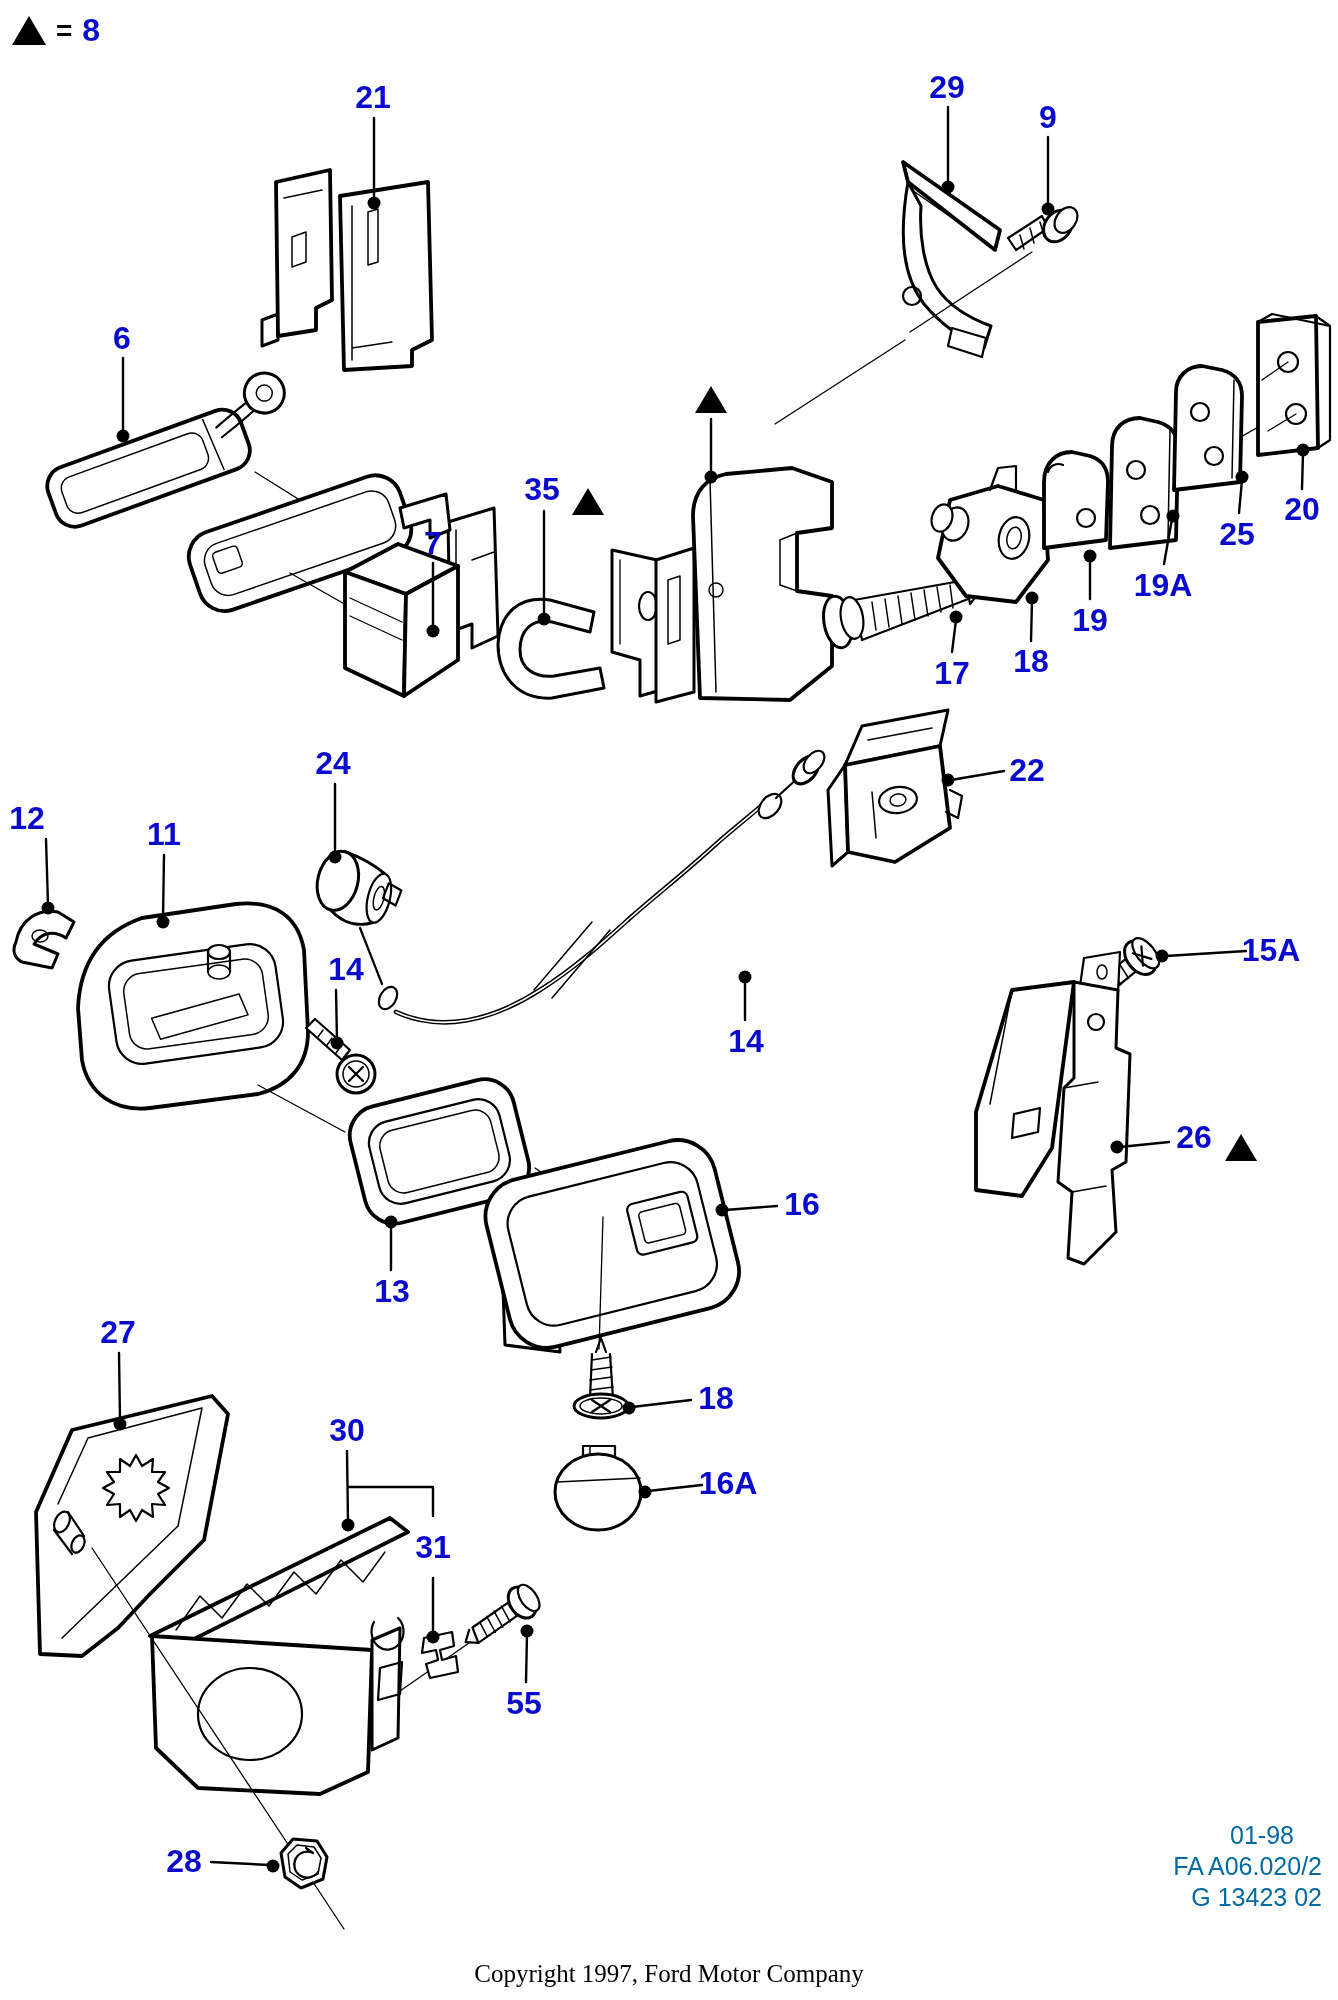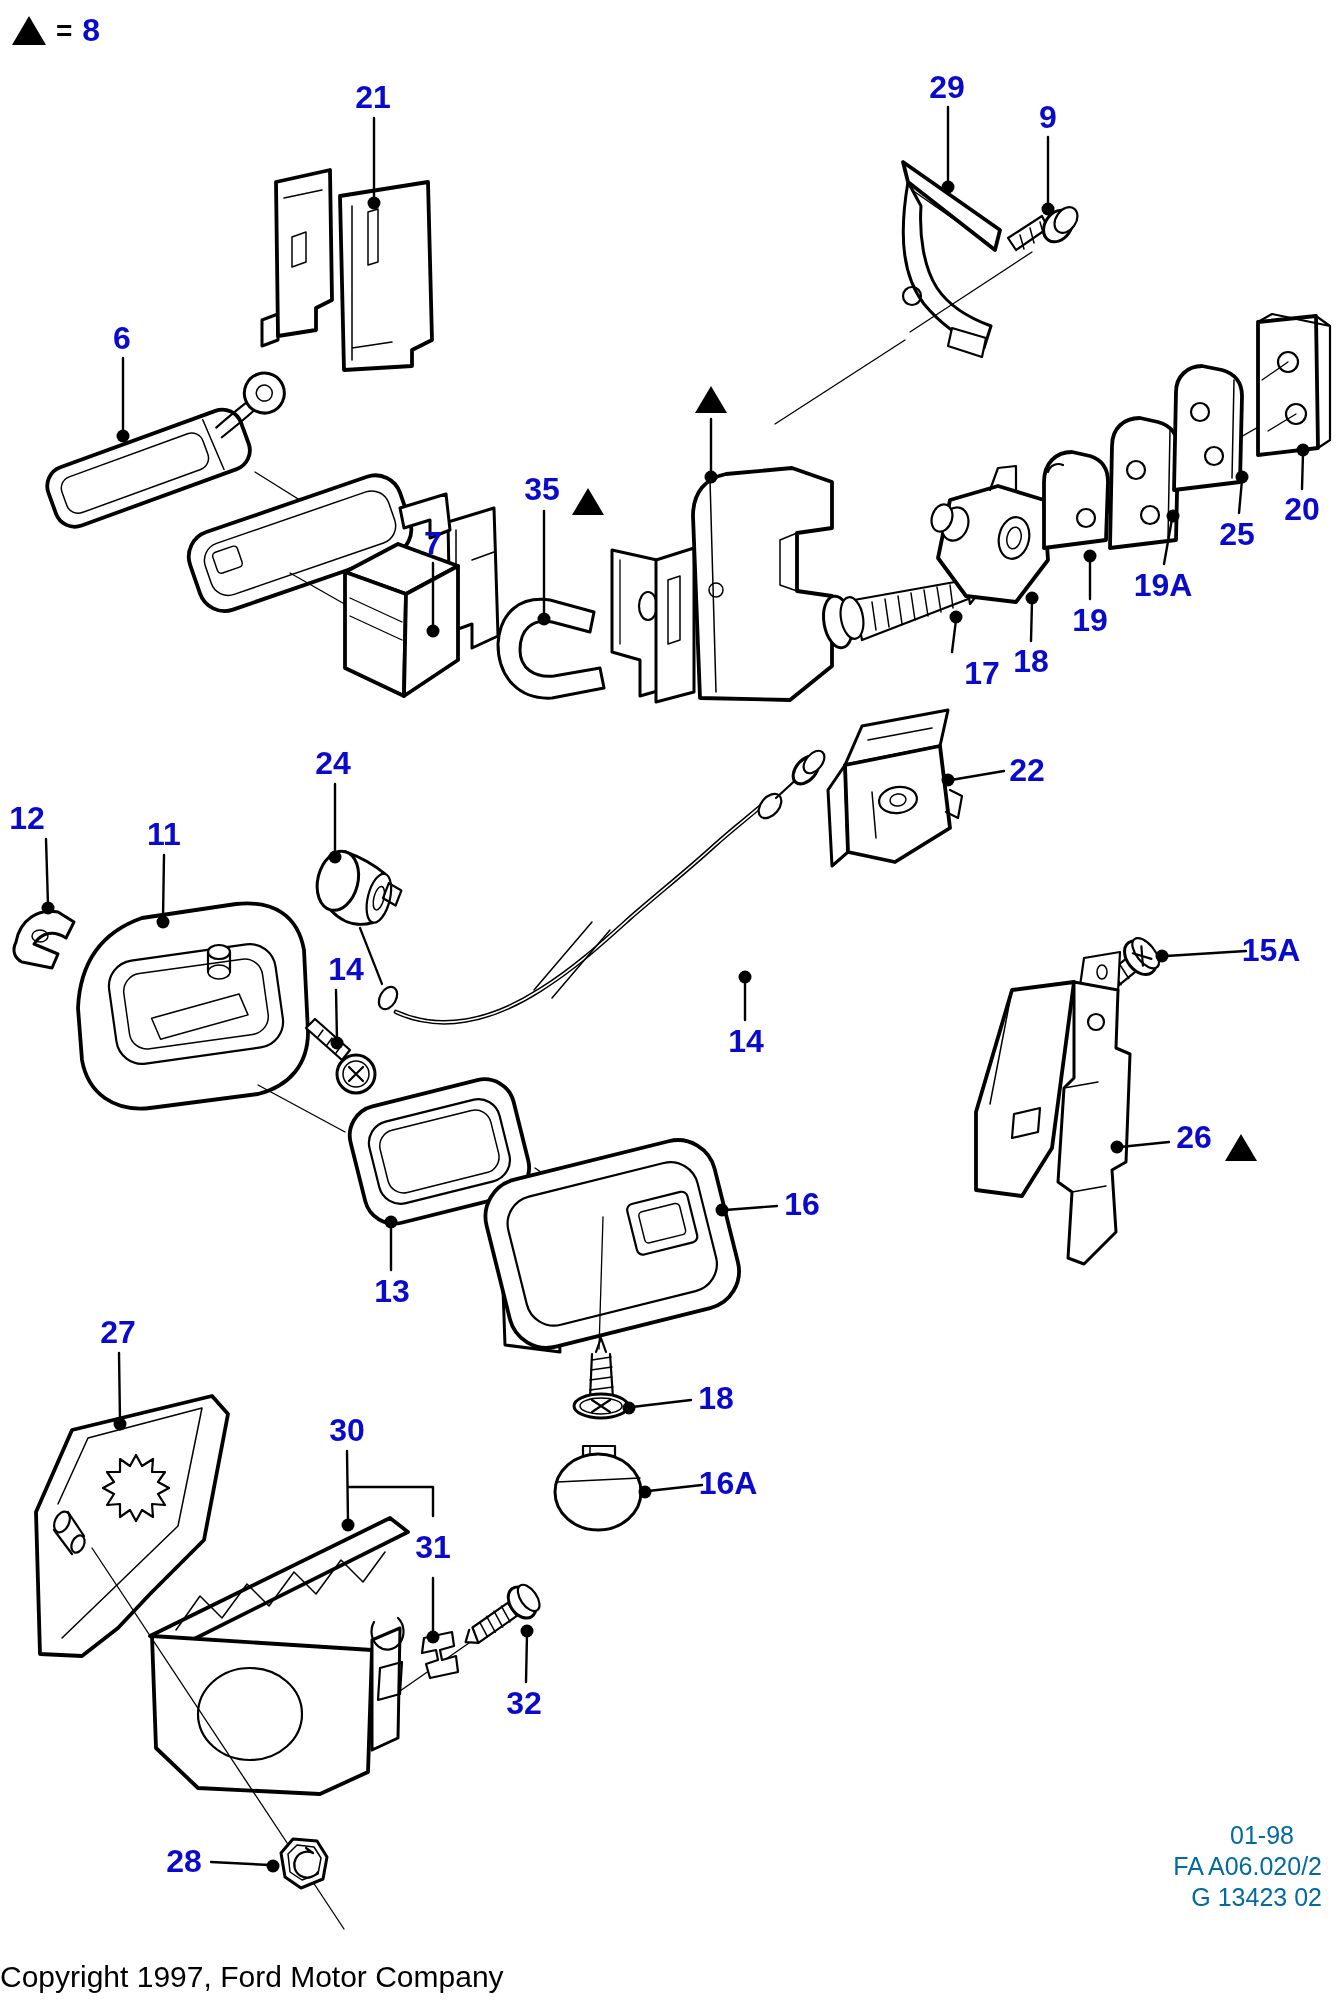--- a/index.html
+++ b/index.html
@@ -14,21 +14,21 @@
   .thin{stroke-width:1.3;}
   .dot{fill:#000;stroke:none;}
   .co{position:absolute;transform:translate(-50%,-50%);font-weight:bold;font-size:32px;color:var(--blue);white-space:nowrap;}
   .tri{position:absolute;width:0;height:0;border-left:16px solid transparent;border-right:16px solid transparent;border-bottom:27px solid #000;}
   #legend{position:absolute;left:12px;top:12px;display:flex;align-items:center;gap:10px;}
   #legend .tri-inline{width:0;height:0;border-left:17px solid transparent;border-right:17px solid transparent;border-bottom:29px solid #000;}
   #legend .eq{font-size:28px;font-weight:bold;color:#000;}
   #legend .num{font-size:32px;font-weight:bold;color:var(--blue);}
   #plate-info{position:absolute;right:16px;top:1820px;text-align:right;font-size:25px;color:#0369a1;line-height:31px;}
   #plate-info .l1{margin-right:28px;}
-  #copyright{position:absolute;left:0;top:1960px;width:1338px;text-align:left;font-size:30px;color:#000;}
+  #copyright{position:absolute;left:0;top:1960px;width:1338px;text-align:center;font-size:25px;color:#000;font-family:Liberation Serif, serif;}
 </style>
 </head>
 <body>
 
 <div id="page">
 
 <svg width="1338" height="2000" viewBox="0 0 1338 2000">
 
   <g>
     <path class="w o3" d="M262,320 L278,314 L278,340 L262,346 Z"></path>
@@ -354,42 +354,42 @@
 <div class="tri" style="left:572px;top:488px;"></div>
 <div class="tri" style="left:695px;top:386px;"></div>
 <div class="tri" style="left:1225px;top:1134px;"></div>
 
 <div class="co" style="left:373px;top:97px;">21</div>
 <div class="co" style="left:947px;top:87px;">29</div>
 <div class="co" style="left:1048px;top:117px;">9</div>
 <div class="co" style="left:122px;top:338px;">6</div>
 <div class="co" style="left:542px;top:489px;">35</div>
 <div class="co" style="left:433px;top:543px;">7</div>
-<div class="co" style="left:952px;top:673px;margin-left:30px;">17</div>
+<div class="co" style="left:952px;top:673px;">17</div>
 <div class="co" style="left:1031px;top:661px;">18</div>
 <div class="co" style="left:1090px;top:620px;">19</div>
 <div class="co" style="left:1163px;top:585px;">19A</div>
 <div class="co" style="left:1237px;top:534px;">25</div>
 <div class="co" style="left:1302px;top:509px;">20</div>
 <div class="co" style="left:333px;top:763px;">24</div>
 <div class="co" style="left:1027px;top:770px;">22</div>
 <div class="co" style="left:27px;top:818px;">12</div>
 <div class="co" style="left:164px;top:834px;">11</div>
 <div class="co" style="left:346px;top:969px;">14</div>
 <div class="co" style="left:746px;top:1041px;">14</div>
 <div class="co" style="left:1271px;top:950px;">15A</div>
 <div class="co" style="left:1194px;top:1137px;">26</div>
 <div class="co" style="left:392px;top:1291px;">13</div>
 <div class="co" style="left:802px;top:1204px;">16</div>
 <div class="co" style="left:118px;top:1332px;">27</div>
 <div class="co" style="left:716px;top:1398px;">18</div>
 <div class="co" style="left:728px;top:1483px;">16A</div>
 <div class="co" style="left:347px;top:1430px;">30</div>
 <div class="co" style="left:433px;top:1547px;text-align:right;">31</div>
-<div class="co" style="left:524px;top:1703px;">32</div>
+<div class="co" style="left:524px;top:1703px;">55</div>
 <div class="co" style="left:184px;top:1861px;">28</div>
 
 <div id="plate-info">
   <div class="l1">01-98</div>
   <div>FA A06.020/2</div>
   <div>G 13423 02</div>
 </div>
 
 <div id="copyright">Copyright 1997, Ford Motor Company</div>
 

